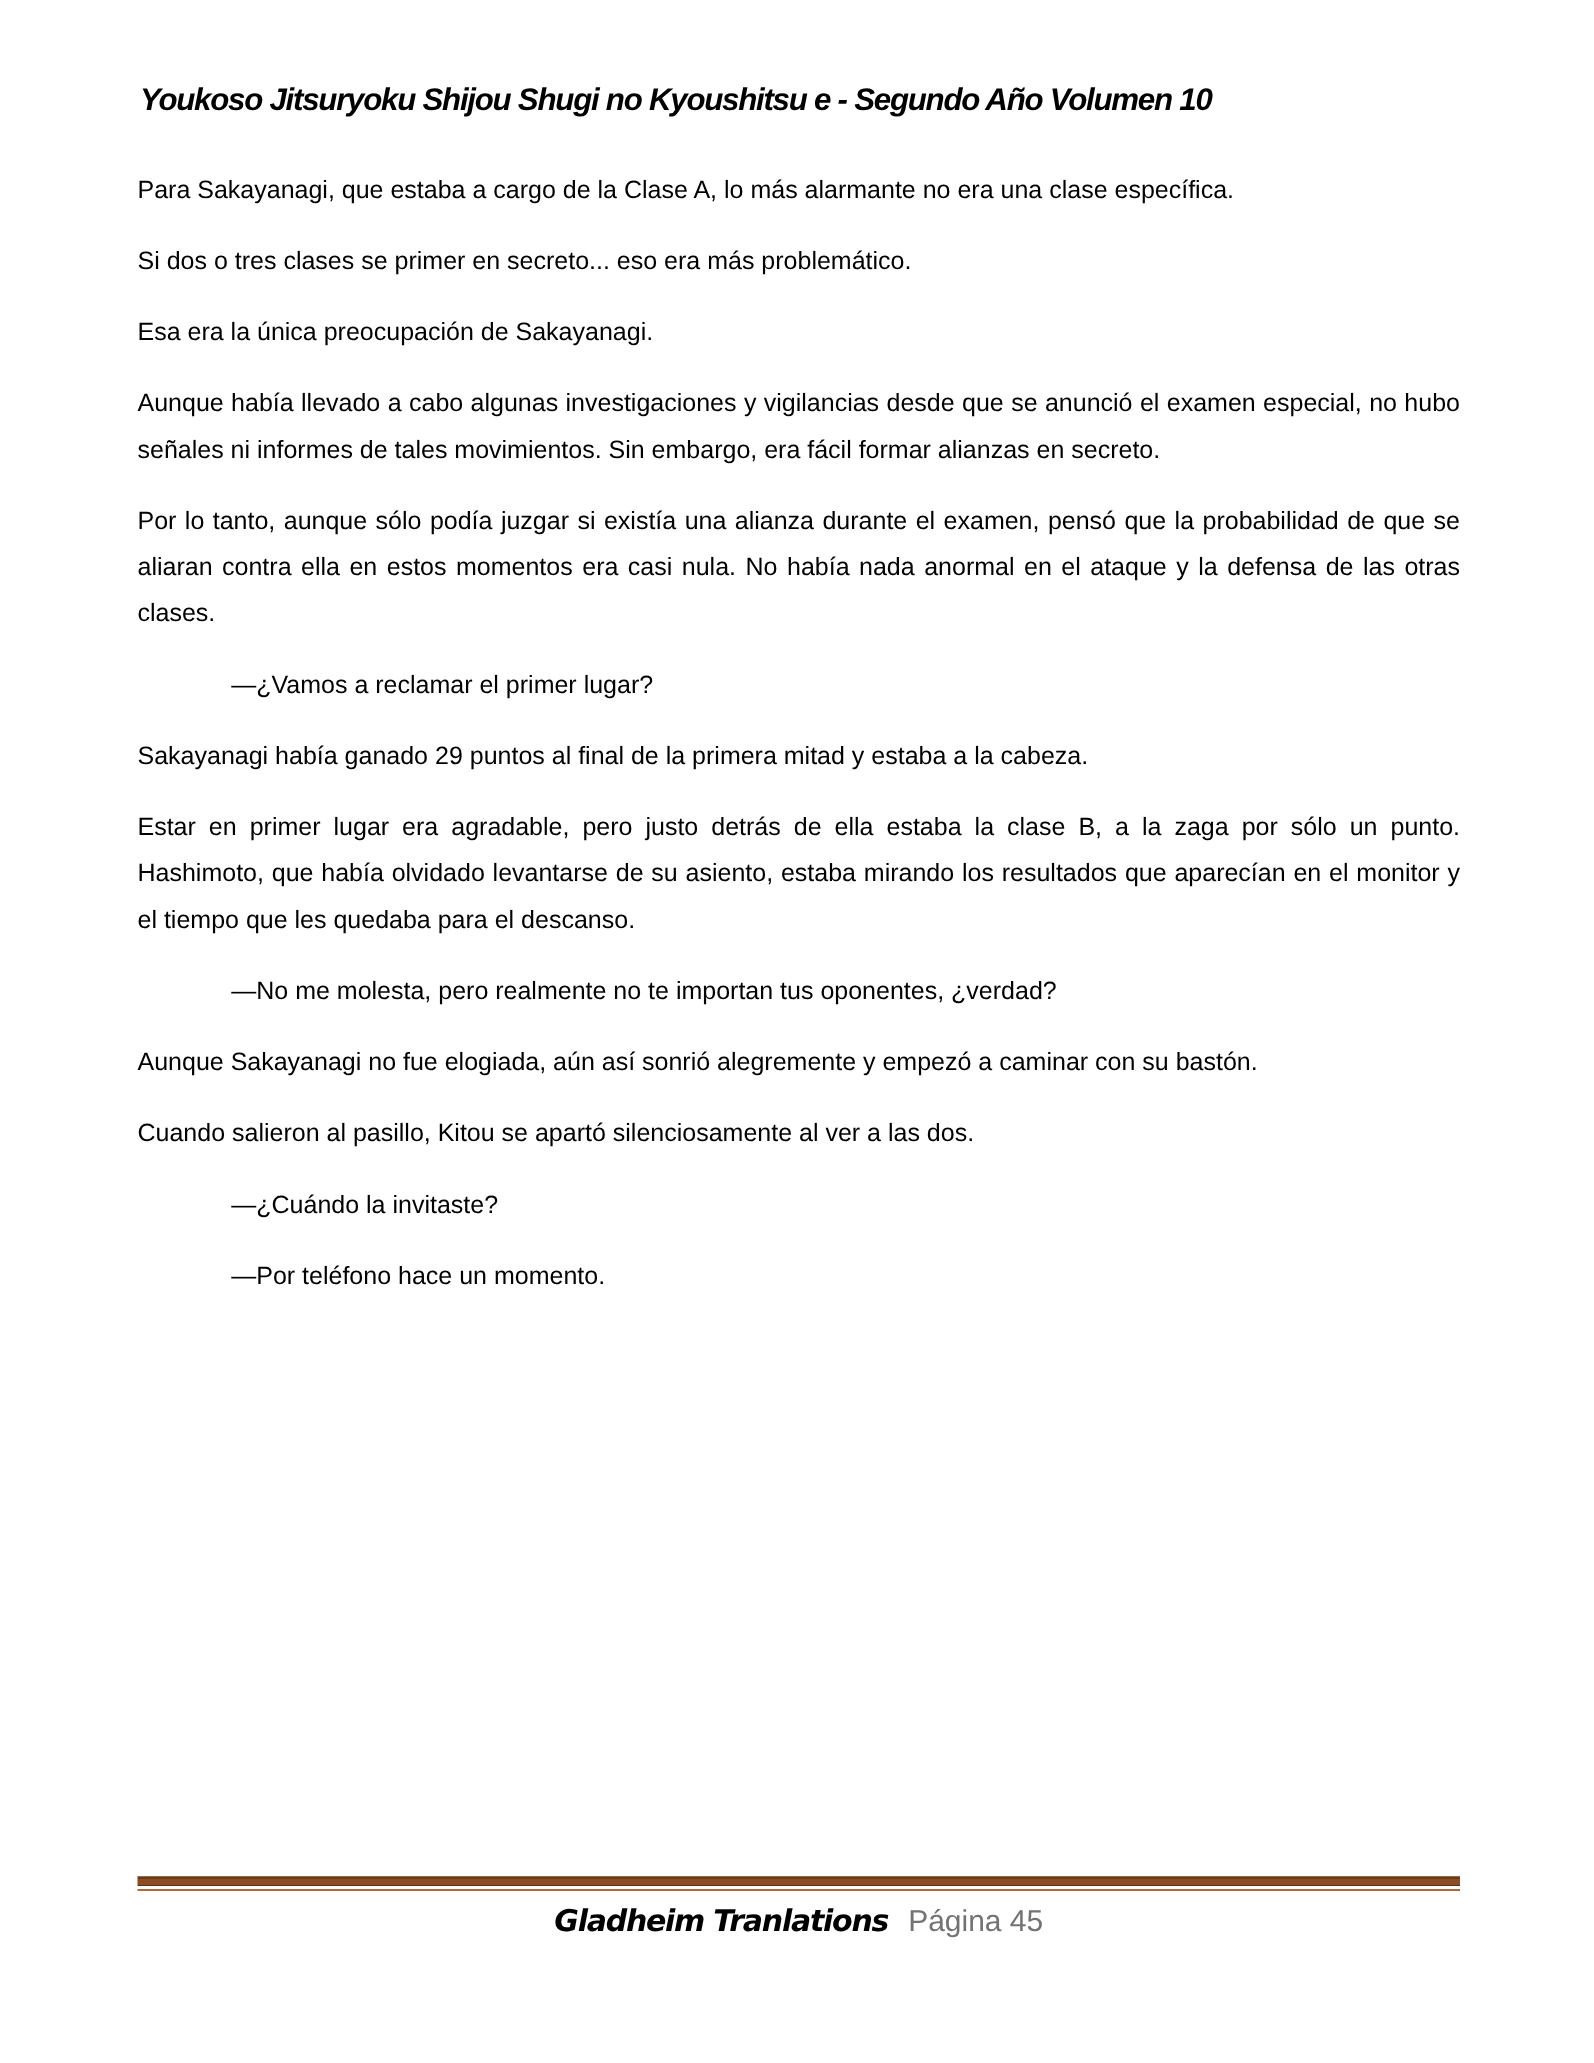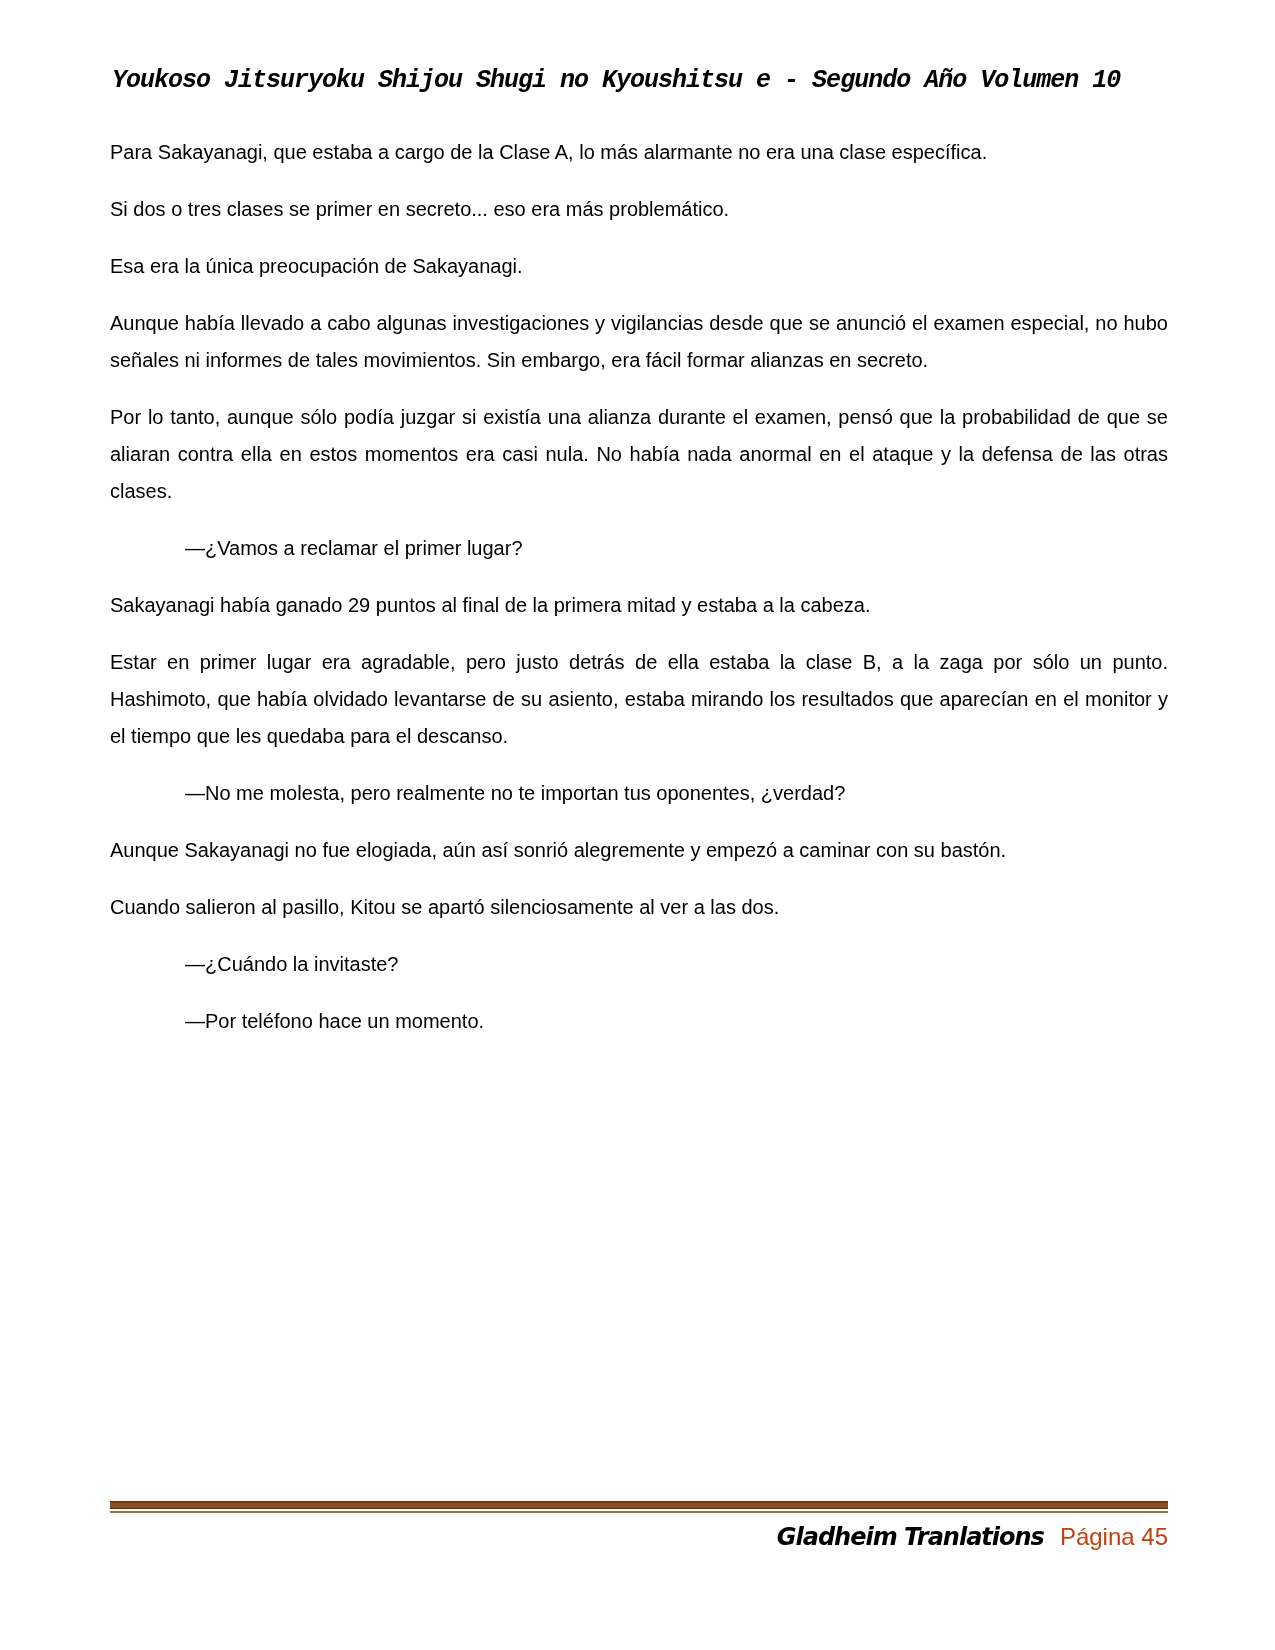--- a/index.html
+++ b/index.html
@@ -12,21 +12,21 @@
     font-family: "Liberation Sans", sans-serif;
     color: #000;
   }
   .header {
     position: absolute;
     top: 66px;
     left: 112px;
     right: 107px;
   }
   .header-title {
-    font-family: Liberation Mono, monospace;
+    font-family: Liberation Sans, sans-serif;
     font-weight: bold;
     font-style: italic;
     font-size: 25px;
     letter-spacing: -1px;
     color: #000;
     white-space: nowrap;
   }
   .content {
     position: absolute;
     top: 134px;
@@ -55,34 +55,34 @@
       #6e3a15 0px, #6e3a15 2px,
       #8a4e22 2px, #8a4e22 7px,
       #5f310f 7px, #5f310f 8px,
       #ffffff 8px, #ffffff 10px,
       #a96b3c 10px, #a96b3c 12px,
       #ffffff 12px, #ffffff 13px);
   }
   .footer-row {
     margin-top: 9px;
     display: flex;
-    justify-content: flex-end;
+    justify-content: center;
     align-items: baseline;
   }
   .footer-brand {
     font-family: "DejaVu Sans", sans-serif;
     font-weight: bold;
     font-style: italic;
     font-size: 24px;
     letter-spacing: -1px;
     color: #000;
   }
   .footer-page {
     font-size: 24px;
-    color: #c2410c;
+    color: #737373;
     margin-left: 16px;
   }
 </style>
 </head>
 <body>
 
 <div class="page">
 
   <div class="header">
     <span class="header-title">Youkoso Jitsuryoku Shijou Shugi no Kyoushitsu e - Segundo Año Volumen 10</span>

